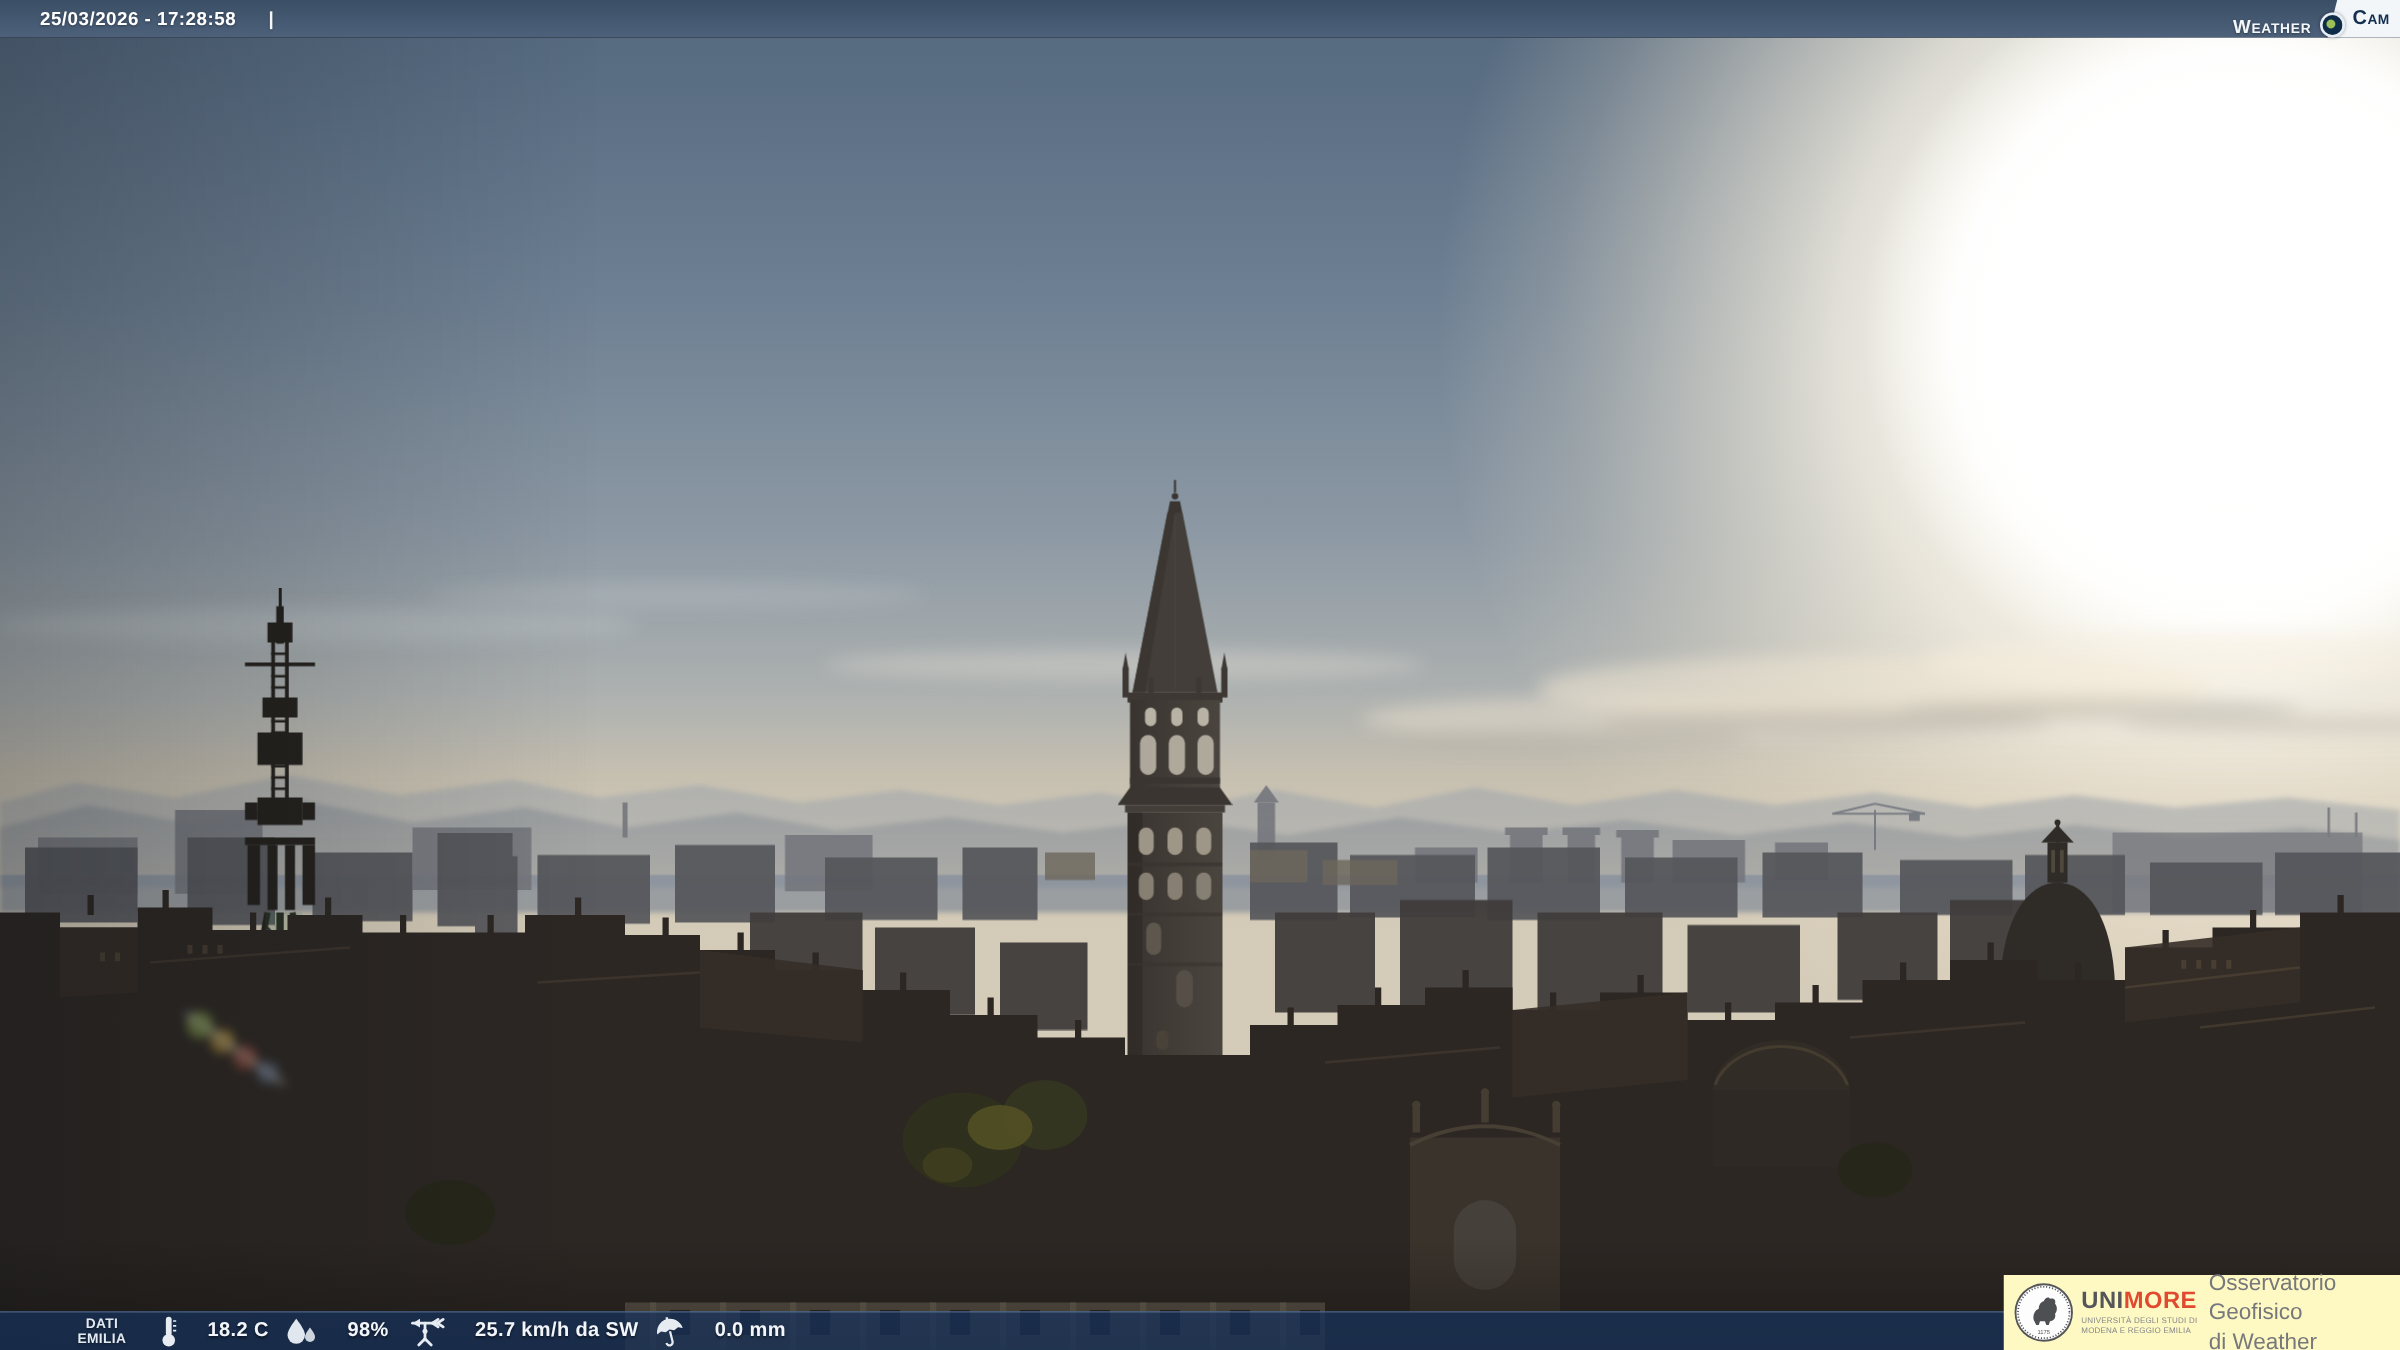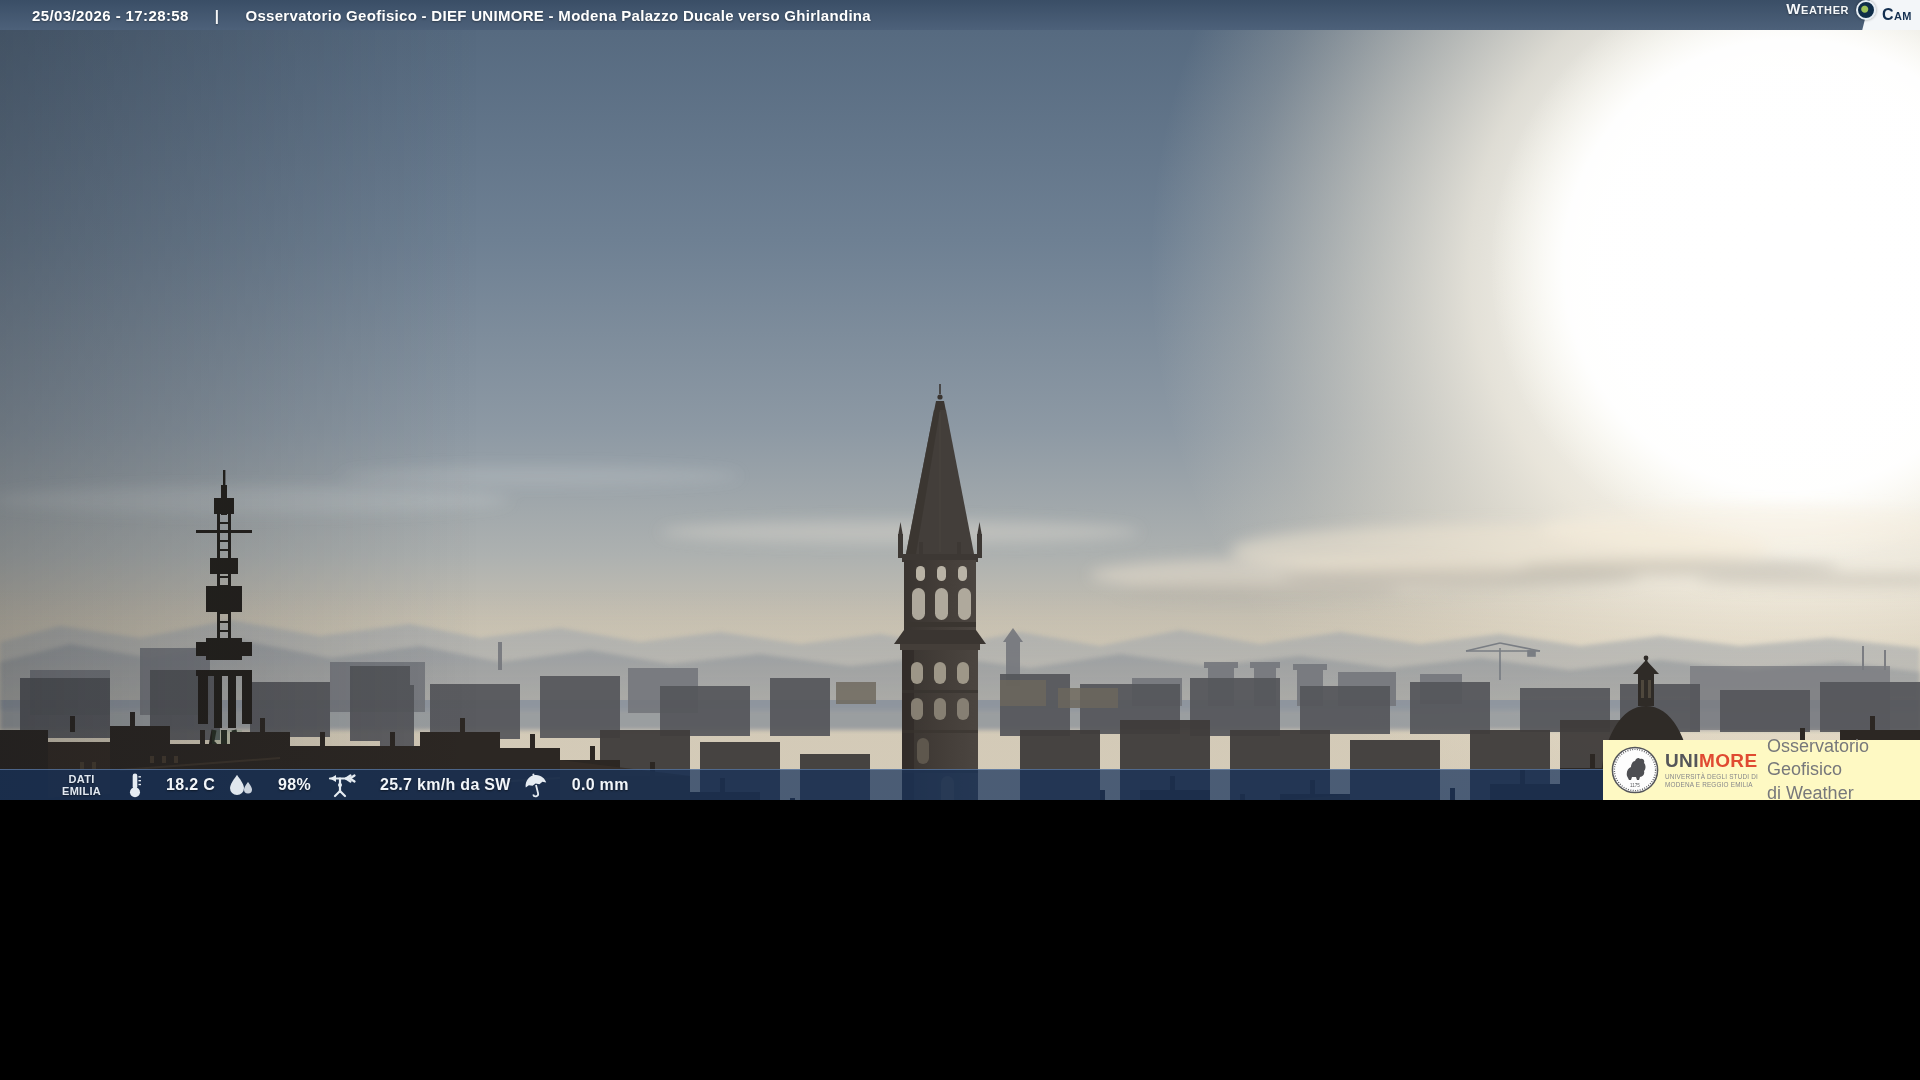--- a/index.html
+++ b/index.html
@@ -1,27 +1,27 @@
 <!DOCTYPE html>
 <html><head>
 <meta charset="utf-8">
 <style>
   html,body{margin:0;padding:0;background:#000;}
-  .screen{position:relative;width:1920px;height:800px;overflow:hidden;
+  .screen{position:relative;width:1920px;height:1080px;overflow:hidden;
     font-family:"Liberation Sans","DejaVu Sans",sans-serif;background:#1a1a1a;}
 
   
   .topbar{position:absolute;top:0;left:0;right:0;height:30px;z-index:5;
     background:linear-gradient(#3a4e66,#4d617a);display:flex;align-items:center;}
   .topbar-left{display:flex;align-items:center;padding-left:32px;color:#fff;
     font-weight:bold;font-size:15px;letter-spacing:.4px;text-shadow:0 1px 2px rgba(0,0,0,.35);}
   .topbar-left .ts{white-space:nowrap;}
   .topbar-left .sep{margin:0 26px;opacity:.95;}
   .topbar-left .title{white-space:nowrap;letter-spacing:.3px;}
-  .wcam{position:absolute;right:0;top:0;height:30px;display:flex;align-items:flex-start;}
+  .wcam{position:absolute;right:0;top:0;height:30px;display:flex;align-items:flex-end;}
   .sc{font-variant:small-caps;}
   .w-txt{color:#f4f7fa;font-weight:bold;font-size:15px;letter-spacing:.6px;
     text-shadow:0 1px 2px rgba(0,0,0,.4);}
   .w-circle{width:16px;height:16px;border-radius:50%;border:2px solid #e7eef5;
     background:radial-gradient(circle at 42% 45%, #9cc058 0 3px, #0f2d49 4px);
     margin:0 -10px 0 7px;position:relative;z-index:2;box-shadow:0 0 3px rgba(0,0,0,.4);}
   .w-flag{background:#f3f6f9;height:30px;display:flex;align-items:center;
     transform:skewX(-14deg);margin-right:-10px;padding:0 18px 0 16px;}
   .c-txt{transform:skewX(14deg);color:#143051;font-weight:bold;font-size:16px;letter-spacing:.4px;}
 
@@ -54,21 +54,20 @@
 </style>
 </head>
 <body>
 
 <div class="screen">
 
   <header class="topbar">
     <div class="topbar-left">
       <span class="ts">25/03/2026 - 17:28:58</span>
       <span class="sep">|</span>
-      <span class="title">Osservatorio Geofisico - DIEF UNIMORE - Modena Palazzo Ducale verso Ghirlandina</span>
     </div>
     <div class="wcam">
       <span class="w-txt sc">Weather</span>
       <span class="w-circle"></span>
       <span class="w-flag">
           <span class="c-txt sc">Cam</span>
         </span>
     </div>
   </header>
 

